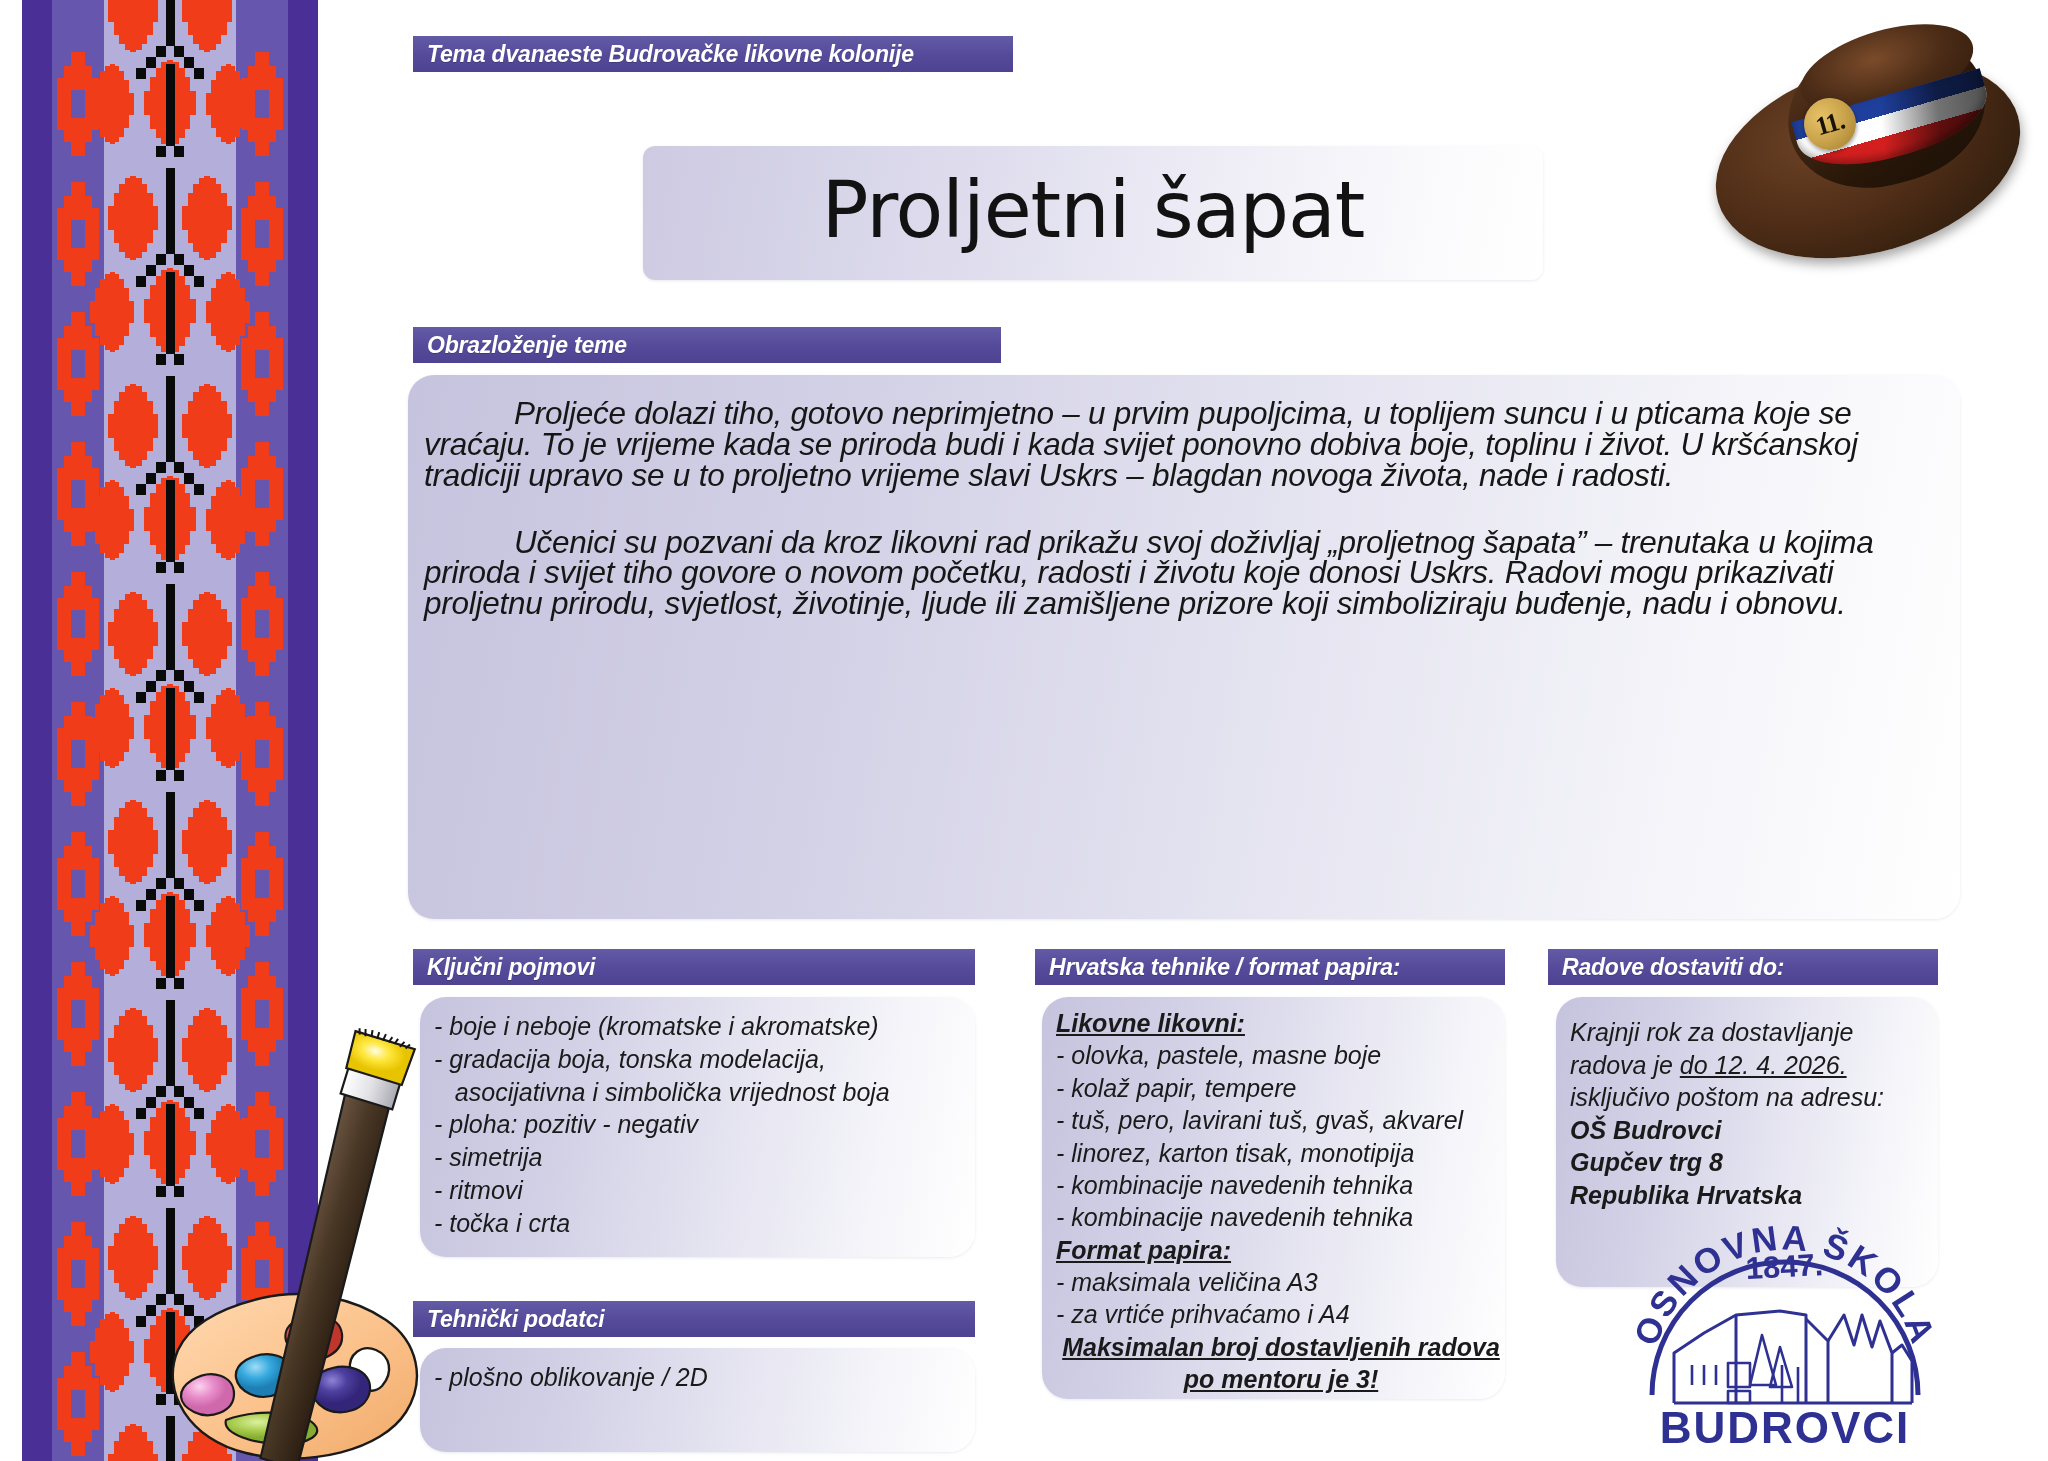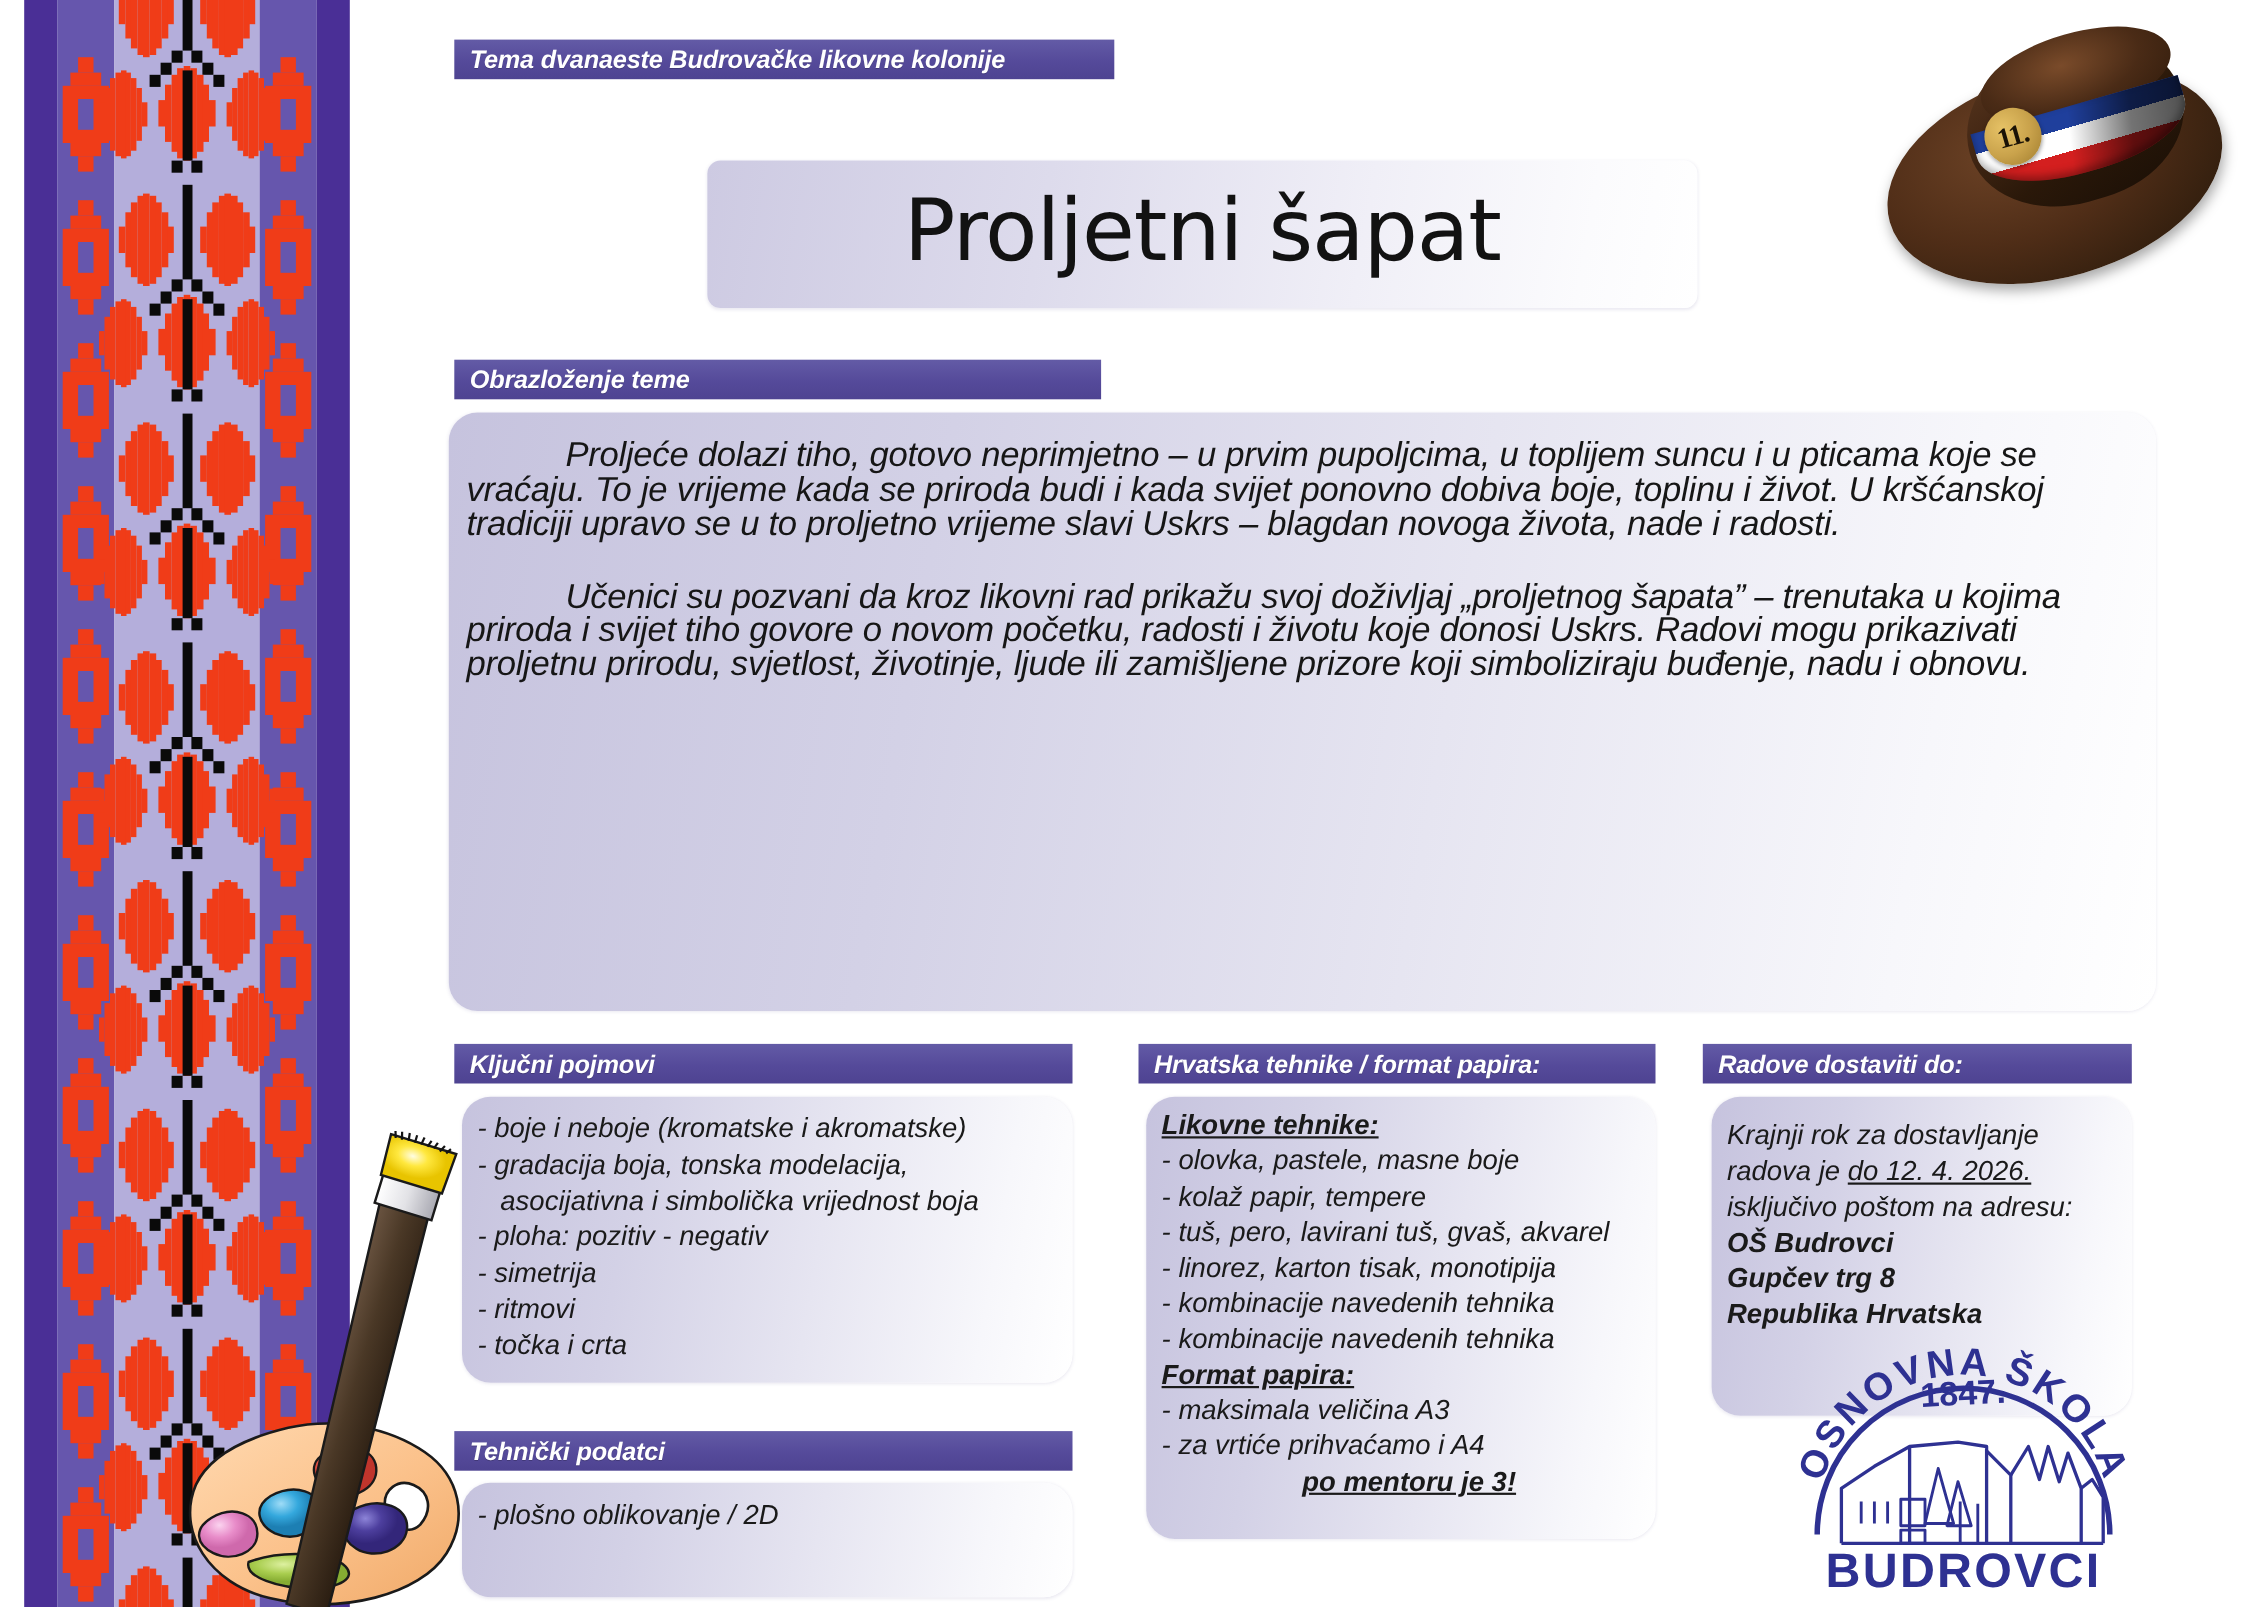--- a/index.html
+++ b/index.html
@@ -902,34 +902,35 @@
   <div class="panel" id="panel-tehnicki"></div>
   <div id="list-tehnicki">
       <div>- plošno oblikovanje / 2D</div>
     </div>
 
   <div class="bar" id="bar-likovne">
     <span>Hrvatska tehnike / format papira:</span>
   </div>
   <div class="panel" id="panel-likovne"></div>
   <div id="list-likovne">
-    <div class="hd">Likovne tehnike:</div>
+    <div class="hd">Likovne likovni:</div>
     <div id="likovne-items">
         <div>- olovka, pastele, masne boje</div>
         <div>- kolaž papir, tempere</div>
         <div>- tuš, pero, lavirani tuš, gvaš, akvarel</div>
         <div>- linorez, karton tisak, monotipija</div>
         <div>- kombinacije navedenih tehnika</div>
         <div>- kombinacije navedenih tehnika</div>
       </div>
     <div class="hd">Format papira:</div>
     <div id="format-items">
         <div>- maksimala veličina A3</div>
         <div>- za vrtiće prihvaćamo i A4</div>
       </div>
+    <span class="strongc">Maksimalan broj dostavljenih radova</span>
     <span class="strongc">po mentoru je 3!</span>
   </div>
 
   <div class="bar" id="bar-rok">
     <span>Radove dostaviti do:</span>
   </div>
   <div class="panel" id="panel-rok"></div>
   <div id="list-rok">
     <div>Krajnji rok za dostavljanje</div>
     <div><span>radova je </span><span class="u">do 12. 4. 2026.</span></div>

